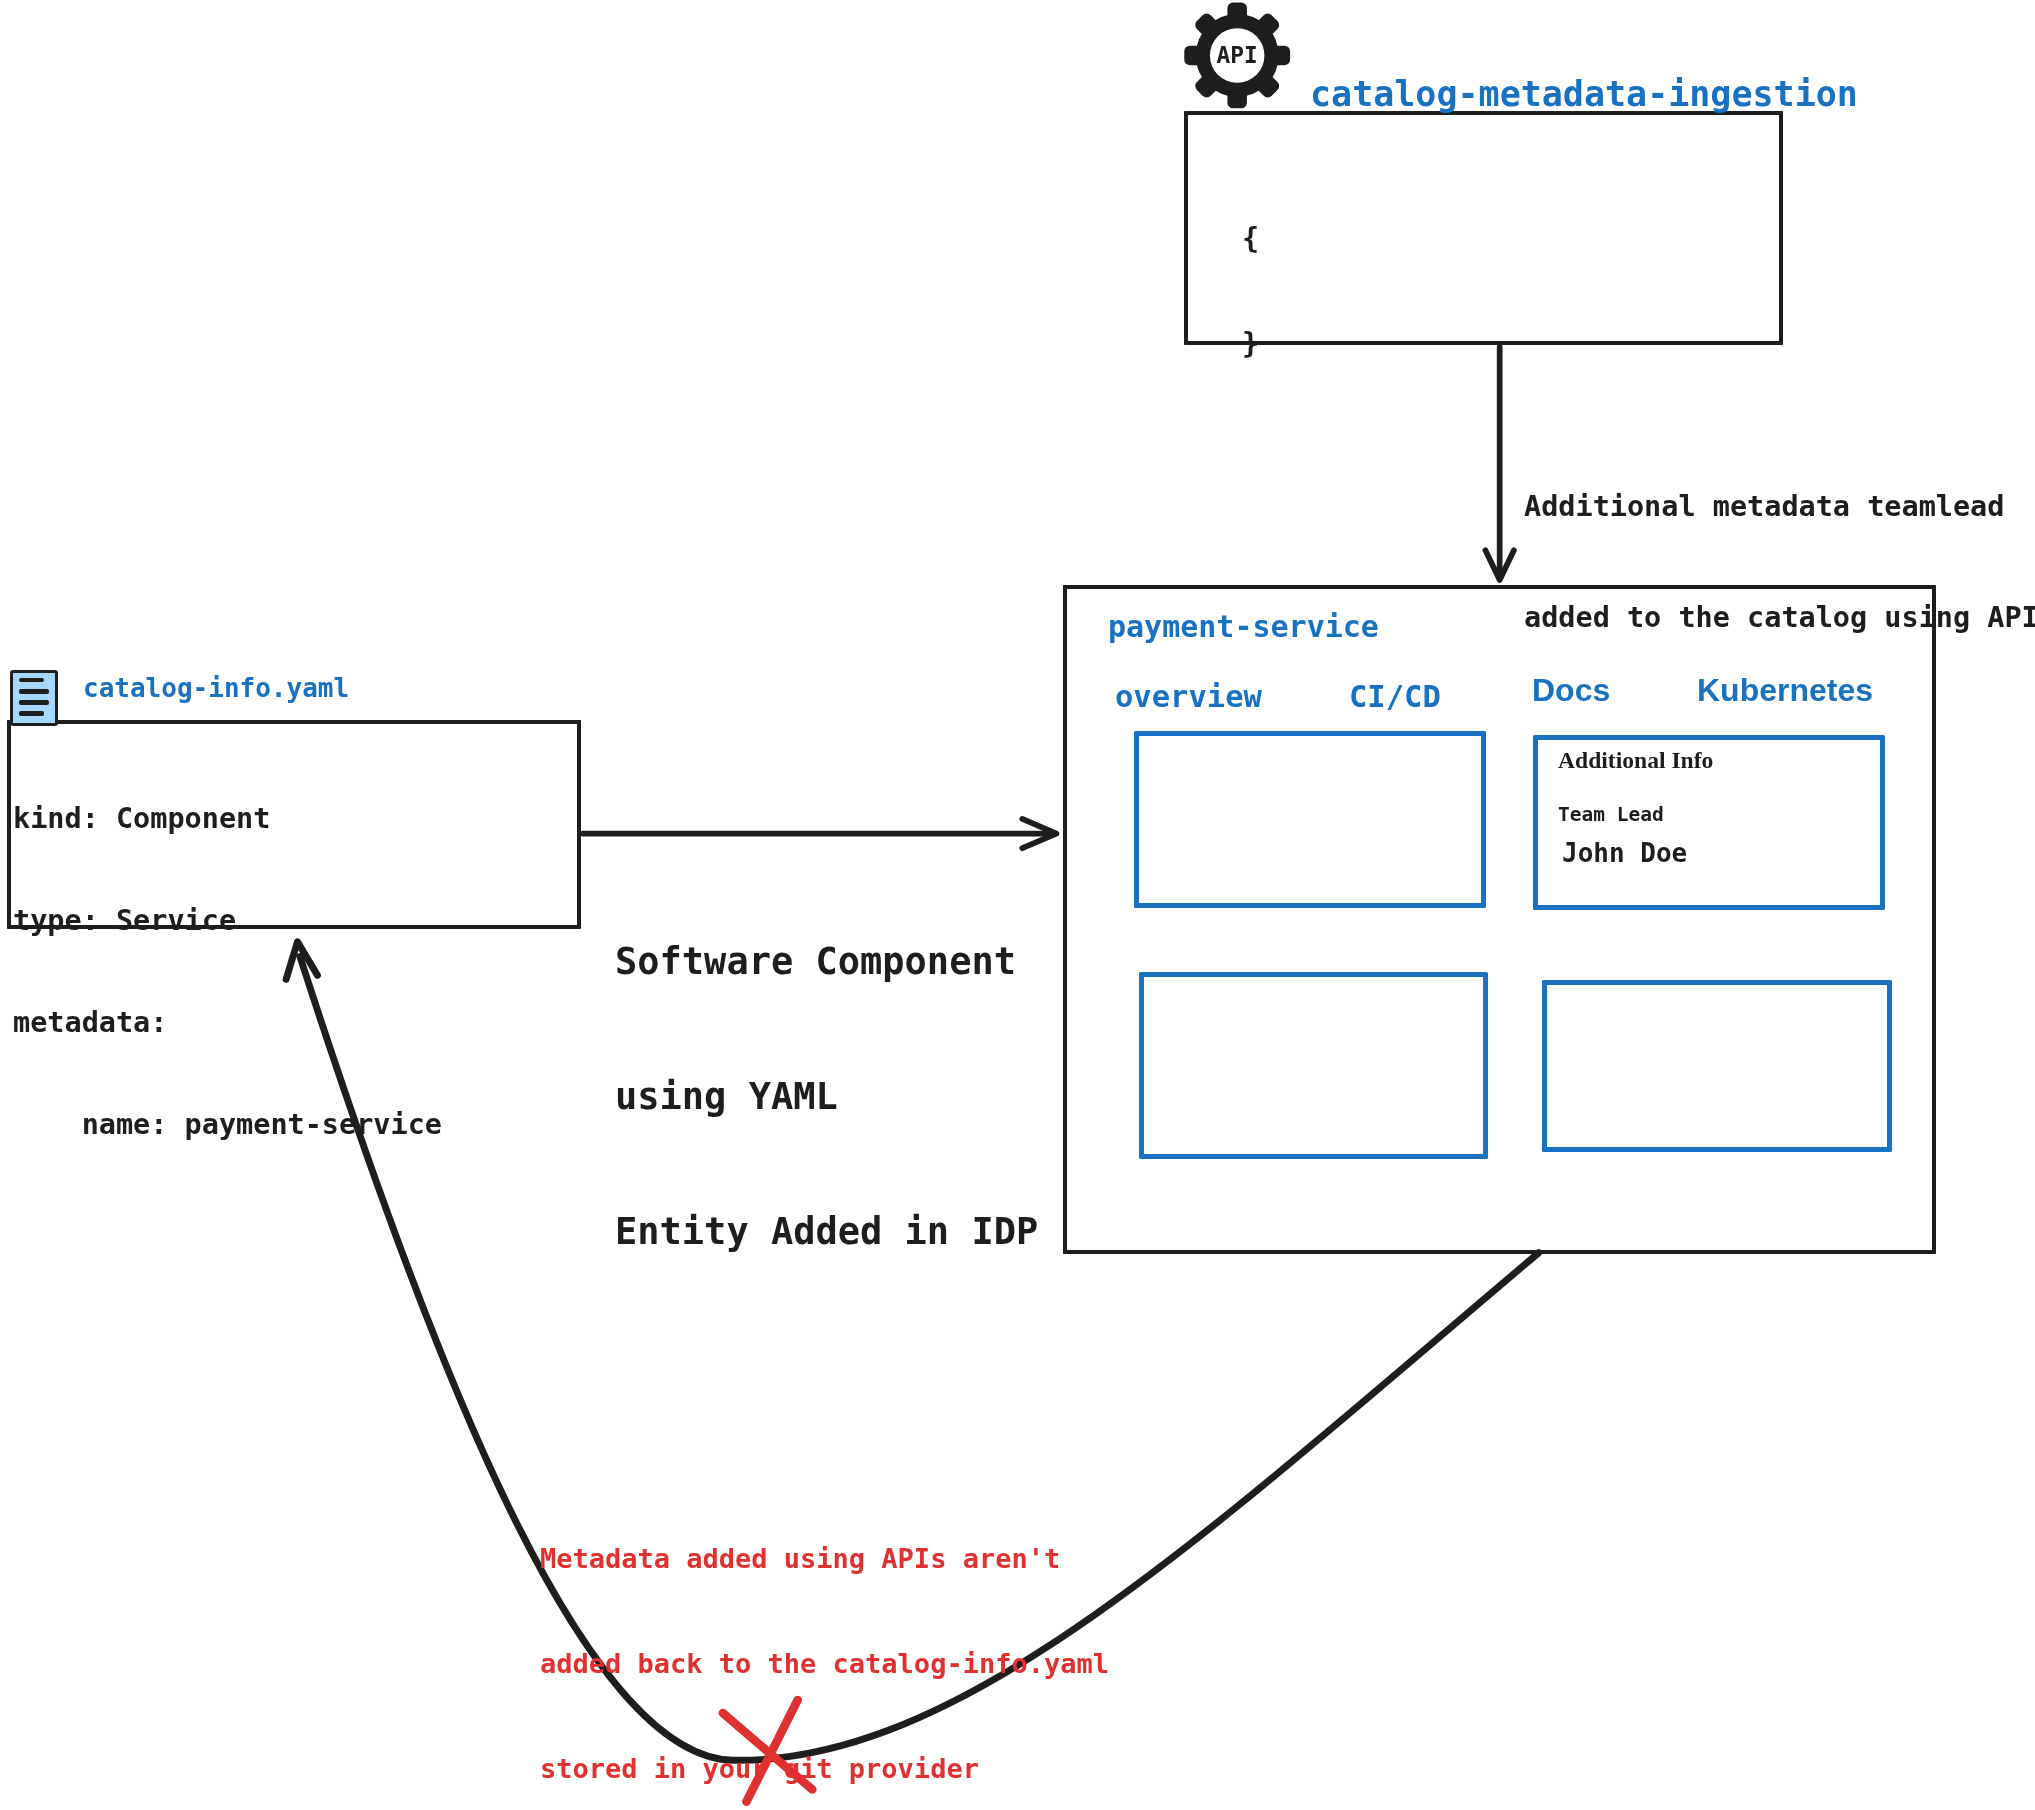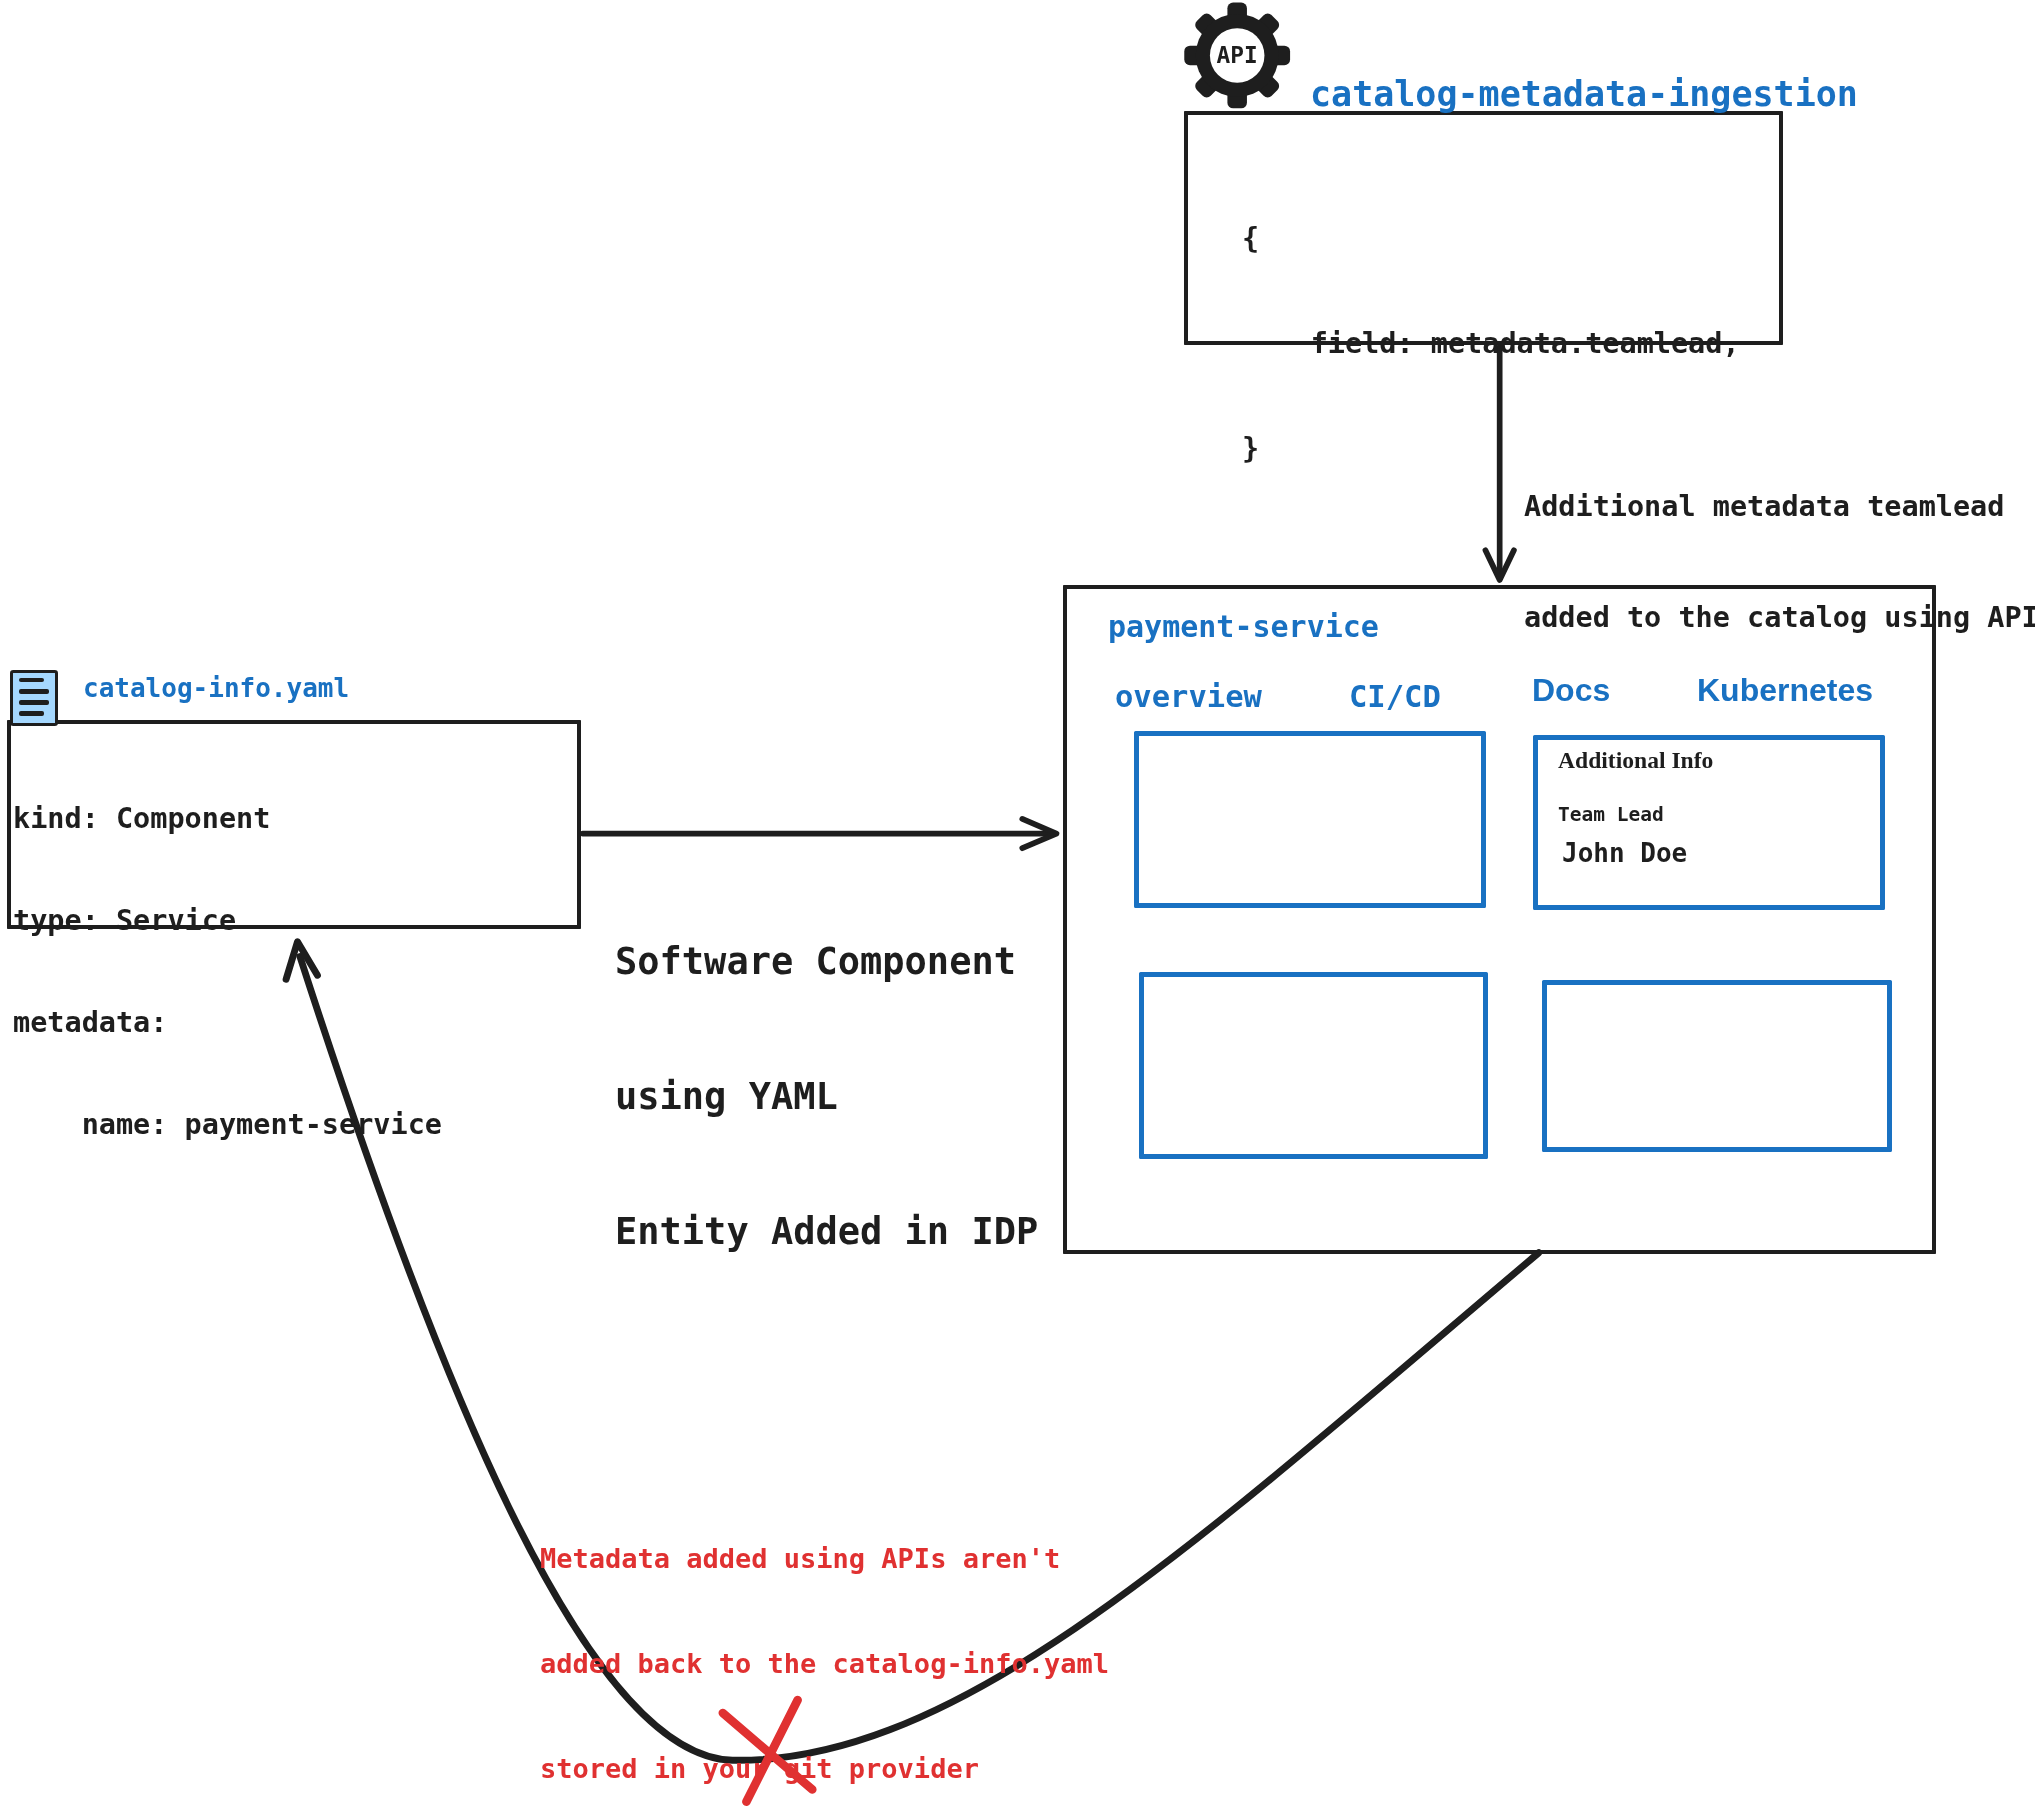--- a/index.html
+++ b/index.html
@@ -84,21 +84,20 @@
       </g>
       <circle r="67" fill="#ffffff"></circle>
       <text text-anchor="middle" y="19" font-family="DejaVu Sans Mono, monospace" font-size="56" font-weight="700" fill="#1e1e1e">API</text>
     </g>
   </svg>
 
   <div class="abs mono blue" style="left:1310px;top:54px;font-size:35px;margin-top:20px;">catalog-metadata-ingestion</div>
 
   <div class="abs mono" style="left:1242px;top:151px;font-size:28.5px;line-height:35px;">
     <div>{</div>
-    <div>    field: metadata.teamlead,</div>
     <div>}</div>
   </div>
 
   <div class="abs mono" style="left:1524px;top:414px;font-size:28.5px;line-height:37px;">
     <div>Additional metadata teamlead</div>
     <div>added to the catalog using APIs</div>
   </div>
 
   <div class="abs mono blue" style="left:1108px;top:609px;font-size:30px;">payment-service</div>
 

